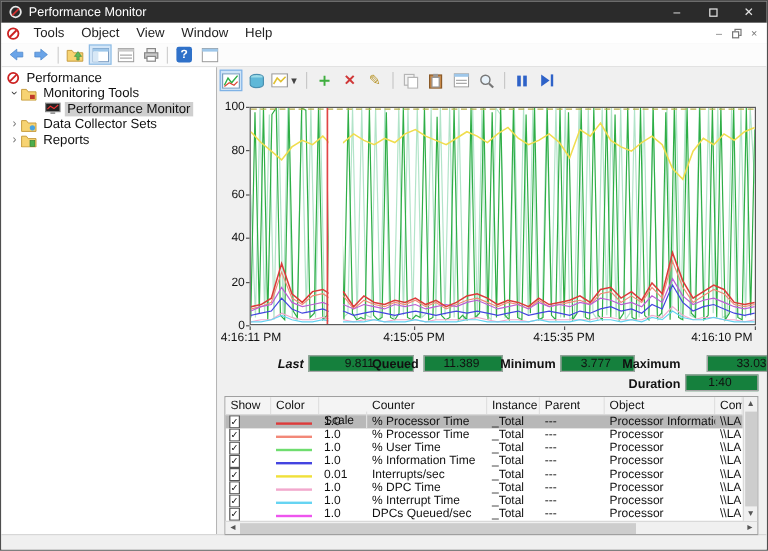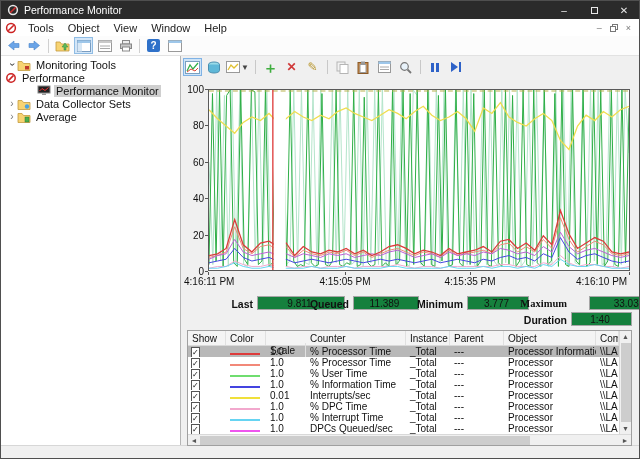--- a/index.html
+++ b/index.html
@@ -191,39 +191,39 @@
       <svg width="14" height="12">
           <rect x="0.5" y="0.5" width="13" height="11" fill="#fff" stroke="#999"></rect>
           <rect x="0.5" y="0.5" width="13" height="2.5" fill="#9ec7ea"></rect>
         </svg>
     </span>
   </div>
 
   <div class="main">
 
     <div class="tree-panel">
+      <div class="tree-row" style="padding-left:4px">
+        <span class="tree-icon">
+          <svg width="12" height="12">
+              <circle cx="6" cy="6" r="4.2" fill="#fff" stroke="#c22" stroke-width="1.5"></circle>
+              <line x1="3.4" y1="8.6" x2="8.6" y2="3.4" stroke="#c22" stroke-width="1.5"></line>
+            </svg>
+        </span>
+        <span class="tree-label">Performance</span>
+      </div>
       <div class="tree-row" style="padding-left:6px">
         <span class="chev expanded">›</span>
         <span class="tree-icon">
           <svg width="14" height="12">
               <path d="M1 2.5 h4 l1.5 2 H13 v7 H1 Z" fill="#f7d372" stroke="#c49a3c" stroke-width="0.8"></path>
               <rect x="8" y="7" width="4" height="3.5" fill="#c0392b"></rect>
             </svg>
         </span>
         <span class="tree-label">Monitoring Tools</span>
       </div>
-      <div class="tree-row" style="padding-left:4px">
-        <span class="tree-icon">
-          <svg width="12" height="12">
-              <circle cx="6" cy="6" r="4.2" fill="#fff" stroke="#c22" stroke-width="1.5"></circle>
-              <line x1="3.4" y1="8.6" x2="8.6" y2="3.4" stroke="#c22" stroke-width="1.5"></line>
-            </svg>
-        </span>
-        <span class="tree-label">Performance</span>
-      </div>
       <div class="tree-row" style="padding-left:36px">
         <span class="tree-icon">
           <svg width="14" height="11">
               <rect x="1" y="1" width="12" height="7" fill="#222" stroke="#888"></rect>
               <polyline points="2.5,6 5,3.5 8,5.5 11.5,2.5" stroke="#e33" stroke-width="1" fill="none"></polyline>
               <rect x="5" y="8.5" width="4" height="1.5" fill="#999"></rect>
             </svg>
         </span>
         <span class="tree-label selected">Performance Monitor</span>
       </div>
@@ -238,21 +238,21 @@
         <span class="tree-label">Data Collector Sets</span>
       </div>
       <div class="tree-row" style="padding-left:6px">
         <span class="chev">›</span>
         <span class="tree-icon">
           <svg width="14" height="12">
               <path d="M1 2.5 h4 l1.5 2 H13 v7 H1 Z" fill="#f7d372" stroke="#c49a3c" stroke-width="0.8"></path>
               <rect x="8" y="6" width="4" height="5" fill="#4cae4c" stroke="#2d7a2d" stroke-width="0.5"></rect>
             </svg>
         </span>
-        <span class="tree-label">Average</span>
+        <span class="tree-label">Reports</span>
       </div>
     </div>
 
     <div class="right-panel">
 
       <div class="perf-toolbar">
         <span class="ptb-btn active">
           <svg width="15" height="13">
               <rect x="0.5" y="0.5" width="14" height="12" fill="#fff" stroke="#7aa0c0"></rect>
               <polyline points="2,10 5,4 8,8 13,2" stroke="#2eae46" stroke-width="1.2" fill="none"></polyline>
@@ -359,27 +359,27 @@
           <span class="x-label" style="left: 3px;">4:16:11 PM</span>
           <span class="x-tick" style="left: 27px;"></span>
           <span class="x-label" style="left: 164px; transform: translateX(-50%);">4:15:05 PM</span>
           <span class="x-tick" style="left: 164px;"></span>
           <span class="x-label" style="left: 289px; transform: translateX(-50%);">4:15:35 PM</span>
           <span class="x-tick" style="left: 289px;"></span>
           <span class="x-label" style="left: 395px;">4:16:10 PM</span>
           <span class="x-tick" style="left: 448px;"></span>
         </div>
 
-      <span class="stat-label" style="left:22px;  top:242px; width:50px;">Last</span>
+      <span class="stat-label" style="left:22px;  top:242px; width:50px;font-style:italic;">Last</span>
       <div class="stat-box" style="left:76px;  top:240px; width:88px;">9.811</div>
       <span class="stat-label" style="left:120px; top:242px; width:48px;">Queued</span>
       <div class="stat-box" style="left:172px; top:240px; width:66px;">11.389</div>
       <span class="stat-label" style="left:228px; top:242px; width:54px;">Minimum</span>
       <div class="stat-box" style="left:286px; top:240px; width:62px;">3.777</div>
-      <span class="stat-label" style="left:330px; top:242px; width:56px;font-family:Liberation Serif, serif;">Maximum</span>
+      <span class="stat-label" style="left:330px; top:242px; width:56px;">Maximum</span>
       <div class="stat-box" style="left:408px; top:240px; width:83px;">33.039</div>
       <span class="stat-label" style="left:330px; top:258px; width:56px;">Duration</span>
       <div class="stat-box" style="left:390px; top:256px; width:61px;">1:40</div>
 
       <div class="counter-table">
         <div class="ct-top">
           <div class="ct-left">
             <div class="ct-header" id="ctHeader">
                 <span class="ct-hcell" style="width: 38px;">Show</span>
                 <span class="ct-hcell" style="width: 40px;">Color</span>

